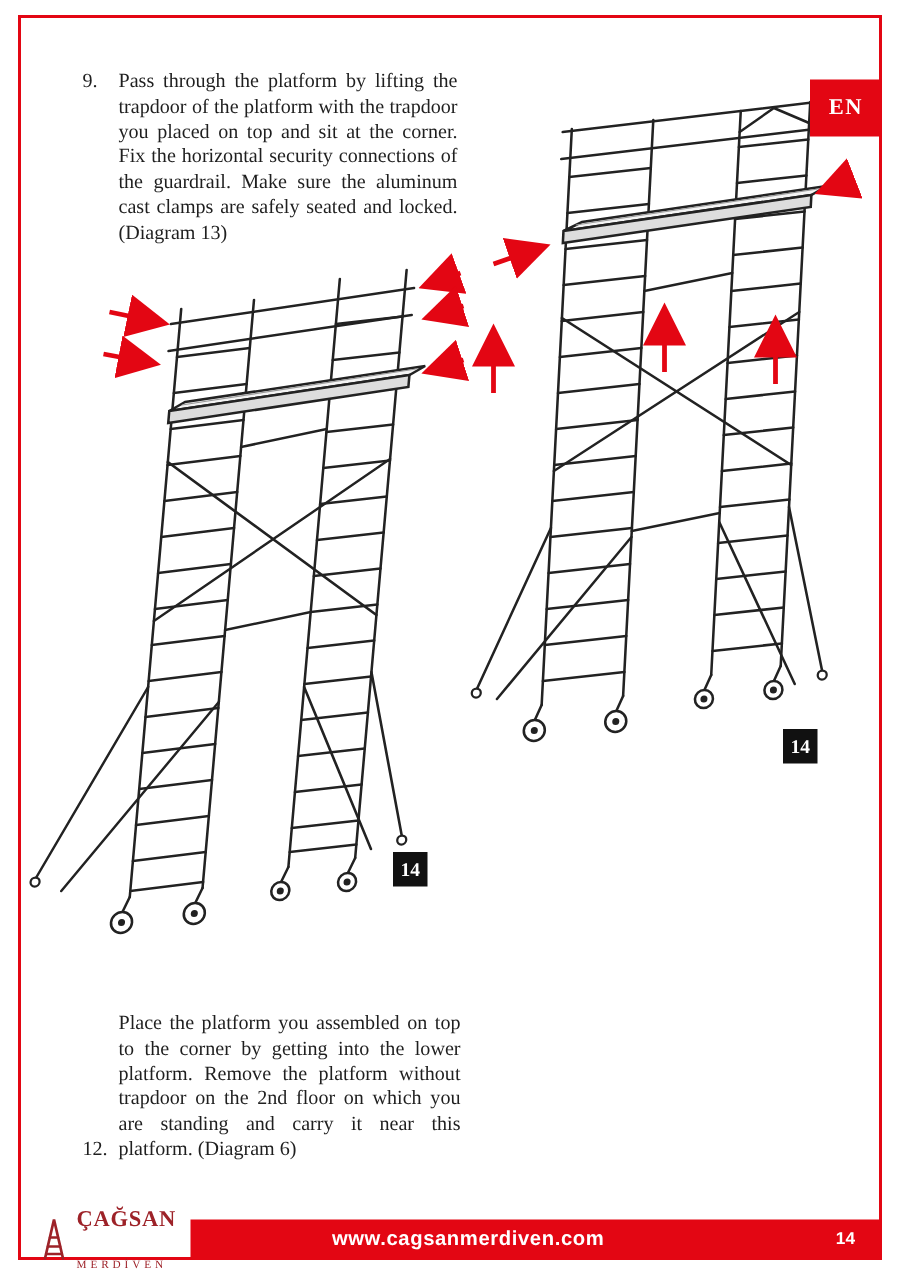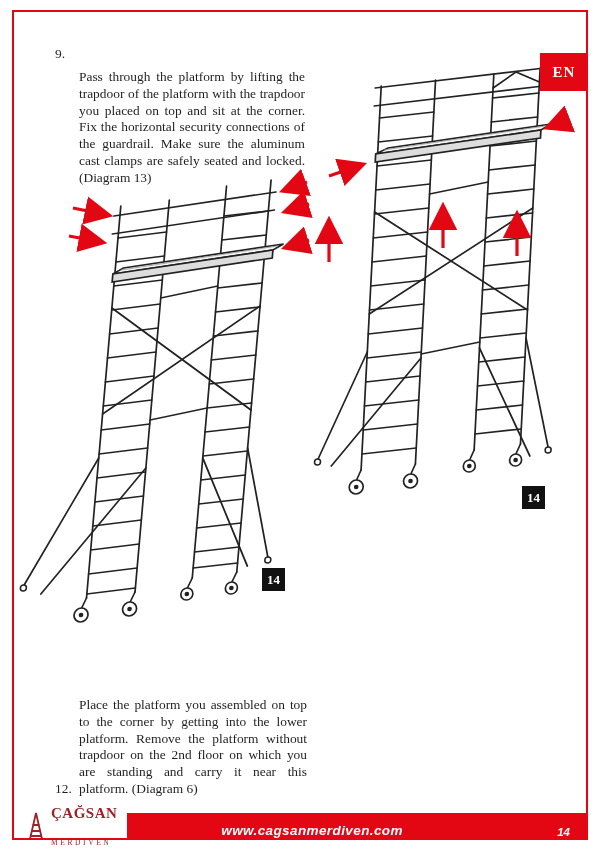--- a/index.html
+++ b/index.html
@@ -5,33 +5,33 @@
   html,body{margin:0;padding:0;background:#ffffff;}
   .page{position:relative;width:600px;height:851px;background:#ffffff;overflow:hidden;
         font-family:"Liberation Serif", serif;color:#1f1f1f;}
   .frame{position:absolute;left:12px;top:10px;width:572px;height:826px;
          border:2px solid #e30613;pointer-events:none;}
   .en-tab{position:absolute;right:12px;top:53px;width:48px;height:38px;background:#e30613;
           color:#fff;display:flex;align-items:center;justify-content:center;
           font-weight:bold;font-size:15px;letter-spacing:1px;z-index:5;}
   .instruction{position:absolute;display:flex;font-size:13.4px;line-height:16.8px;}
   .instruction .num{width:24px;flex-shrink:0;}
-  .instruction .txt{flex:1;text-align:justify;margin-top:23px;}
+  .instruction .txt{flex:1;text-align:justify;}
   #inst11{left:55px;top:46px;width:250px;}
   #inst12{left:55px;top:674px;width:252px;align-items:flex-end;}
   .diagram{position:absolute;}
   #diagram13{left:15px;top:158px;width:300px;height:480px;}
   #diagram14{left:305px;top:52px;width:280px;height:470px;}
   .dlabel{position:absolute;width:23px;height:23px;background:#111;color:#fff;
           display:flex;align-items:center;justify-content:center;
           font-weight:bold;font-size:13px;z-index:4;}
   #dlabel13{left:262px;top:568px;}
   #dlabel14{left:522px;top:486px;}
   .footer-bar{position:absolute;left:127px;top:813px;width:459px;height:25px;background:#e30613;
-              display:flex;align-items:flex-end;z-index:6;font-style:italic;}
+              display:flex;align-items:center;z-index:6;}
   .footer-url{flex:1;text-align:center;color:#fff;font-family:"Liberation Sans", sans-serif;
               font-weight:bold;font-size:13.5px;letter-spacing:0.4px;padding-right:60px;}
   .footer-page{color:#fff;font-family:"Liberation Sans", sans-serif;font-weight:bold;
                font-size:11.5px;margin-right:16px;}
   .logo{position:absolute;left:26px;top:806px;display:flex;align-items:center;z-index:7;}
   .logo-text{margin-left:5px;color:#9d2228;font-family:Liberation Serif, serif;line-height:1;}
   .brand{font-weight:bold;font-size:15px;letter-spacing:0.5px;}
   .brand-sub{font-size:7.5px;letter-spacing:2.6px;margin-top:18px;}
   svg .lines{stroke:#222;stroke-width:1.7;fill:none;stroke-linecap:round;}
 </style>

